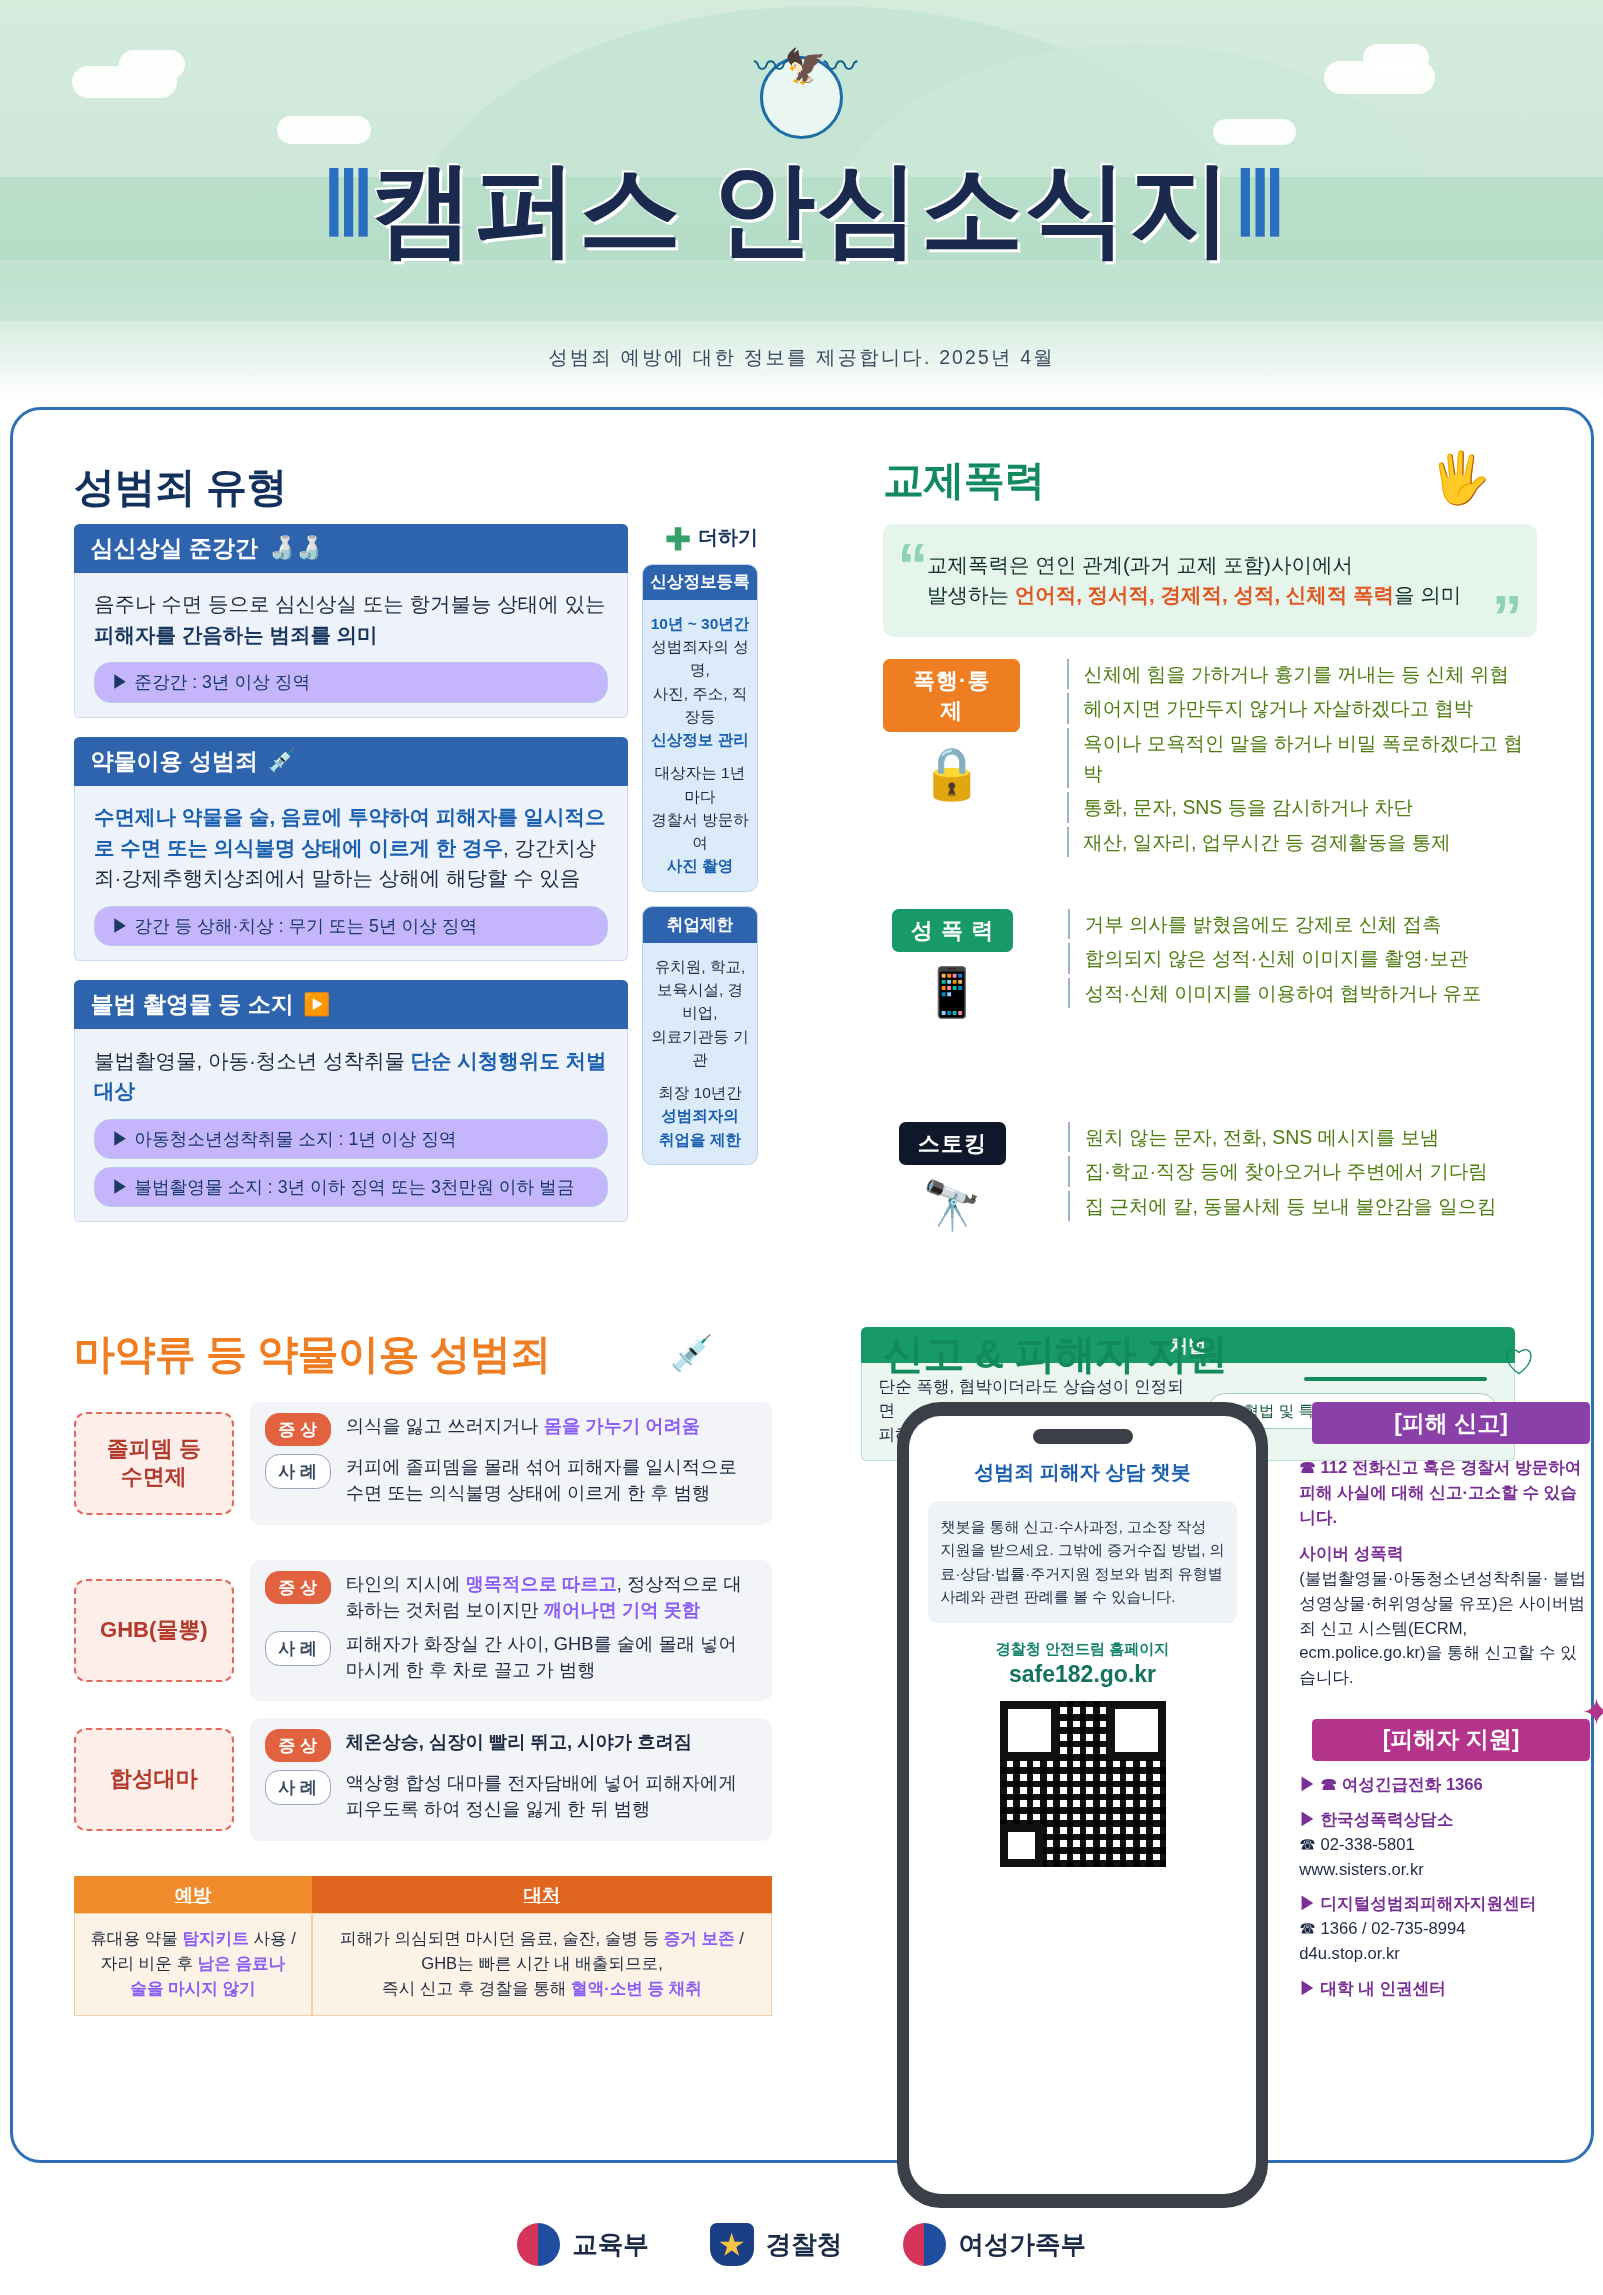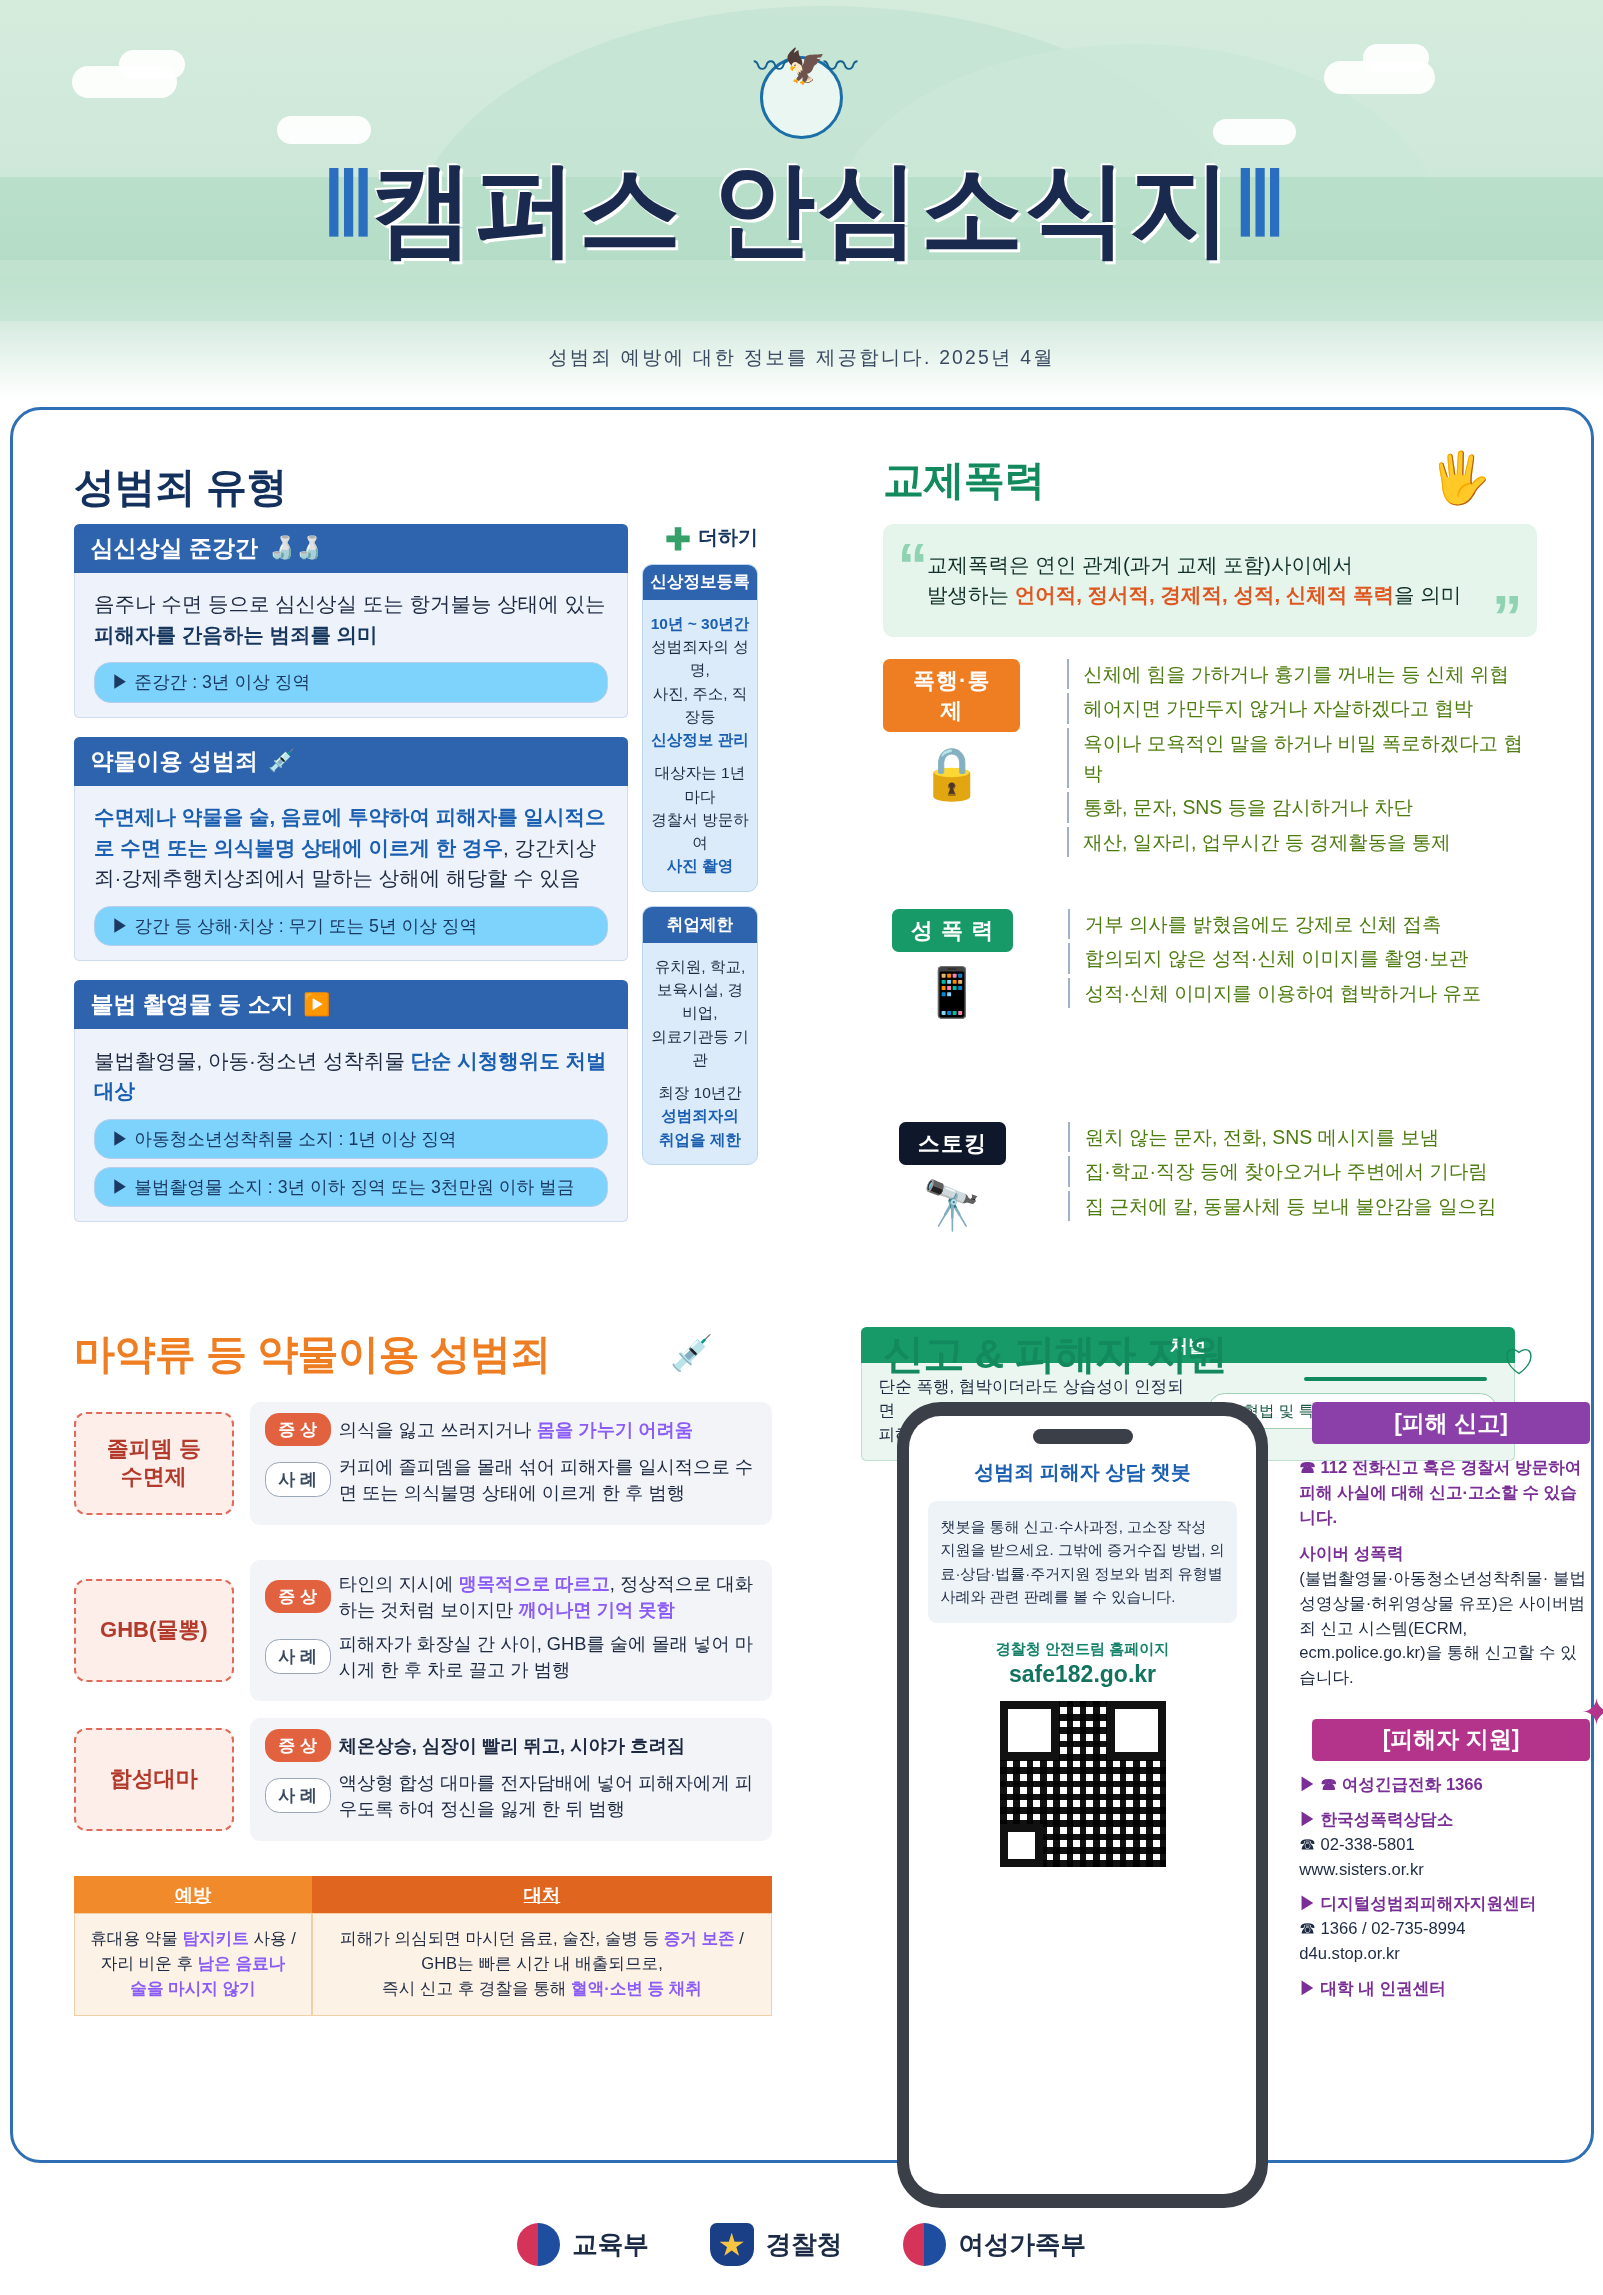--- a/index.html
+++ b/index.html
@@ -77,21 +77,21 @@
     padding: 8.9px 16.6px; border-radius: 5.5px 5.5px 0 0; display: flex; align-items: center; gap: 10px;
   }
   .type-box {
     background: #eef3fb; border: 1.1px solid #cfdcf0; border-top: none;
     padding: 16.6px 19px 14.4px; margin-bottom: 19px; border-radius: 0 0 5.5px 5.5px;
   }
   .type-box p { font-size: 20.5px; line-height: 1.48; color: #1d2a42; }
   .bold-navy { font-weight: bold; color: #17365d; }
   .bold-blue { font-weight: bold; color: #1b5fb0; }
   .pill {
-    margin-top: 12.2px; background: #7dd3fc; border: 1.1px solid #b9cdea; border-radius: 16.6px;
+    margin-top: 12.2px; background: #c4b5fd; border: 1.1px solid #b9cdea; border-radius: 16.6px;
     padding: 7.2px 16.6px; font-size: 17.7px; color: #1b3a63; display: block;
   }
   .pill + .pill { margin-top: 7.8px; }
 
   
   .addon { position: absolute; left: 629px; top: 108px; width: 116px; }
   .addon-top {
     display: flex; align-items: center; gap: 6.6px; font-size: 20px; font-weight: bold;
     color: #17365d; margin-bottom: 6.6px; justify-content: flex-end;
   }
@@ -128,21 +128,21 @@
   .punish-body { background: #eaf6ef; border: 1.1px solid #bfe0cf; border-top: none; border-radius: 0 0 5.5px 5.5px; padding: 12.2px 16.6px; display: flex; align-items: center; justify-content: space-between; gap: 12.2px; }
   .punish-body p { font-size: 16.6px; line-height: 1.45; color: #1d2a42; }
   .punish-pill { background: #fff; border: 1.1px solid #9ed0b6; border-radius: 16.6px; padding: 6.6px 14.4px; font-size: 15.5px; color: #15573f; white-space: nowrap; }
   .drug-row { position: absolute; left: 61px; width: 698px; }
   .drug-name {
     width: 161px; min-height: 103px; border: 2.2px dashed #e06a5a; border-radius: 12.2px;
     background: #fdeeea; display: flex; align-items: center; justify-content: center;
     font-size: 22px; font-weight: bold; color: #b33a2b; text-align: center; line-height: 1.3;
   }
   .drug-detail { background: #f2f4f7; border-radius: 10px; padding: 11px 14.4px; width: 526px; }
-  .drug-line { display: flex; align-items: center; gap: 8px; margin-bottom: 7.8px; }
+  .drug-line { display: flex; align-items: flex-start; gap: 15px; margin-bottom: 7.8px; }
   .badge {
     flex: 0 0 auto; width: 66px; text-align: center; font-size: 17px; font-weight: bold;
     padding: 5px 0; border-radius: 14.4px; color: #fff; background: #e2623f;
   }
   .badge.case { background: #fff; color: #3a4a60; border: 1.7px solid #9aa7b8; }
   .drug-line p { font-size: 18.3px; line-height: 1.42; color: #1d2a42; }
 
   .prev-table { position: absolute; left: 61px; top: 1920px; width: 698px; display: flex; }
   .pt-col { flex: 1; }
   .pt-hd { background: #f08a2a; color: #fff; text-align: center; font-size: 18.3px; font-weight: bold; padding: 6.1px 0; text-decoration: underline; }

